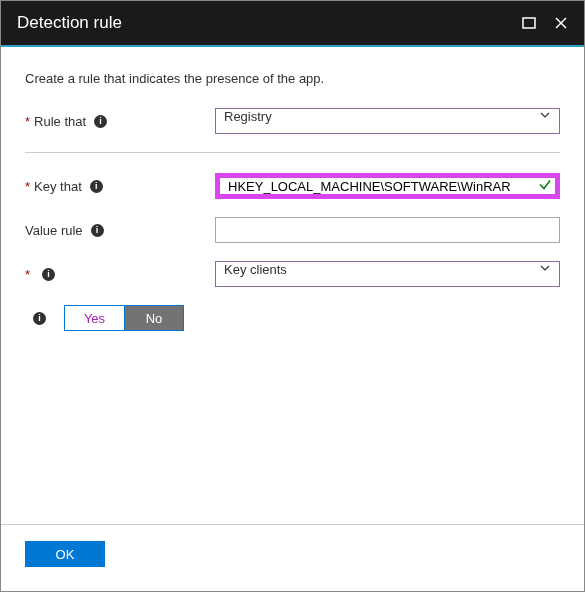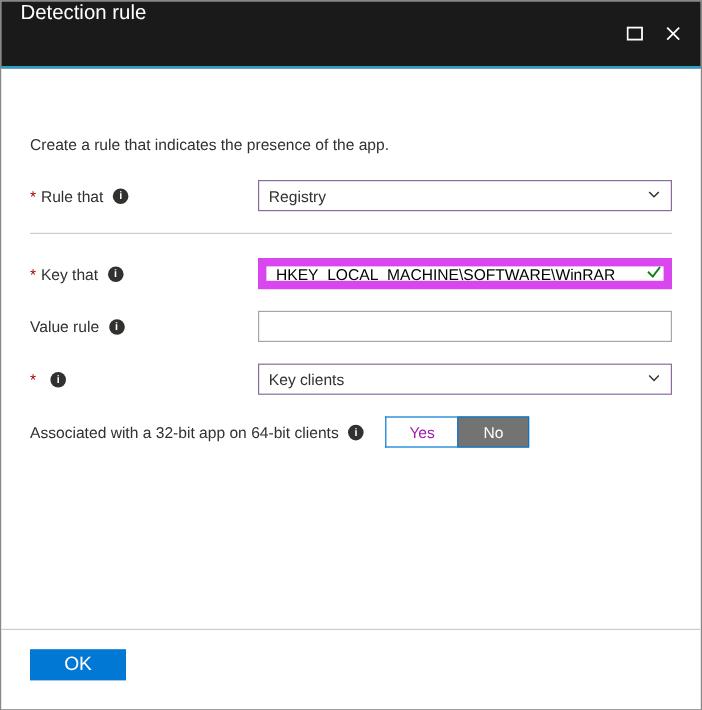--- a/index.html
+++ b/index.html
@@ -1,41 +1,41 @@
 <!DOCTYPE html>
 <html><head>
   <meta charset="utf-8">
   <style>
     * { box-sizing: border-box; margin: 0; padding: 0; }
     body { font-family: "Segoe UI", Arial, sans-serif; font-size: 13px; color: #323130; width: 585px; height: 592px; border: 1px solid #888; background: #fff; display: flex; flex-direction: column; }
-    .header { background: #1a1a1a; color: #fff; height: 56px; display: flex; padding: 0 16px; border-bottom: 2px solid #2aa0c9; }
+    .header { background: #1a1a1a; color: #fff; height: 46px; display: flex; align-items: center; padding: 0 16px; border-bottom: 2px solid #2aa0c9; }
     .header-title { font-size: 17px; font-weight: 400; flex: 1; }
     .header-icons { display: flex; gap: 18px; }
     .header-icon { cursor: pointer; display: flex; align-items: center; justify-content: center; }
     .content { flex: 1; padding: 24px 24px 0 24px; overflow: auto; }
-    .description { font-size: 13px; color: #323130; margin-bottom: 22px; margin-top: 32px; }
+    .description { font-size: 13px; color: #323130; margin-bottom: 22px; }
     .field-row { display: flex; align-items: center; margin-bottom: 18px; }
     .field-label { width: 190px; display: flex; align-items: center; font-size: 13px; }
     .required { color: #a80000; margin-right: 4px; }
     .info-icon { width: 13px; height: 13px; border-radius: 50%; background: #323130; color: #fff; display: inline-flex; align-items: center; justify-content: center; font-size: 9px; font-weight: bold; margin-left: 8px; font-style: normal; cursor: pointer; }
     .field-control { flex: 1; }
-    .select-box { width: 100%; height: 26px; border: 1px solid #8b6b9b; background: #fff; display: flex; align-items: center; padding: 0 8px; cursor: pointer; position: relative; }
+    .select-box { width: 100%; height: 26px; border: 1px solid #8b6b9b; background: #fff; display: flex; padding: 0 8px; cursor: pointer; position: relative; }
     .select-box .chevron { margin-left: auto; }
     .text-input { width: 100%; height: 26px; border: 1px solid #a6a6a6; padding: 0 8px; font-size: 13px; font-family: inherit; outline: none; }
-    .text-input.filled { border: 7px solid #d946ef; padding-right: 12px; }
+    .text-input.filled { border: 5px solid #d946ef; padding-right: 12px; }
     .input-wrap { position: relative; }
     .check-icon { position: absolute; right: 8px; top: 50%; transform: translateY(-50%); color: #107c10; }
     .divider { border: none; border-top: 1px solid #ccc; margin: 4px 0 20px 0; }
     .assoc-row { display: flex; align-items: center; margin-top: 8px; }
     .toggle-group { display: flex; margin-left: 18px; }
     .toggle-btn { height: 26px; width: 60px; border: 1px solid #0078d4; display: flex; align-items: center; justify-content: center; font-size: 13px; cursor: pointer; }
     .toggle-btn.yes { background: #fff; color: #a21caf; border-right: none; text-align: center; }
     .toggle-btn.no { background: #737373; color: #fff; }
     .footer { border-top: 1px solid #ccc; padding: 16px 24px 24px 24px; }
-    .ok-btn { background: #0078d4; color: #fff; border: none; height: 26px; width: 80px; font-size: 16px; cursor: pointer; font-family: inherit; }
+    .ok-btn { background: #0078d4; color: #fff; border: none; height: 26px; width: 80px; font-size: 13px; cursor: pointer; font-family: inherit; }
   </style>
 </head>
 <body>
 
 <div class="header">
   <div class="header-title">Detection rule</div>
   <div class="header-icons">
     <span class="header-icon">
       <svg width="14" height="14" viewBox="0 0 14 14">
           <rect x="1" y="2" width="12" height="10" fill="none" stroke="#fff" stroke-width="1.5"></rect>
@@ -110,21 +110,20 @@
         <span class="chevron">
           <svg width="12" height="12" viewBox="0 0 12 12">
               <polyline points="2,4 6,8 10,4" fill="none" stroke="#323130" stroke-width="1.2"></polyline>
             </svg>
         </span>
       </div>
     </div>
   </div>
 
   <div class="assoc-row">
-    <span>Associated with a 32-bit app on 64-bit clients</span>
     <span class="info-icon">i</span>
     <div class="toggle-group">
       <div class="toggle-btn yes">Yes</div>
       <div class="toggle-btn no">No</div>
     </div>
   </div>
 </div>
 
 <div class="footer">
   <button class="ok-btn">OK</button>

